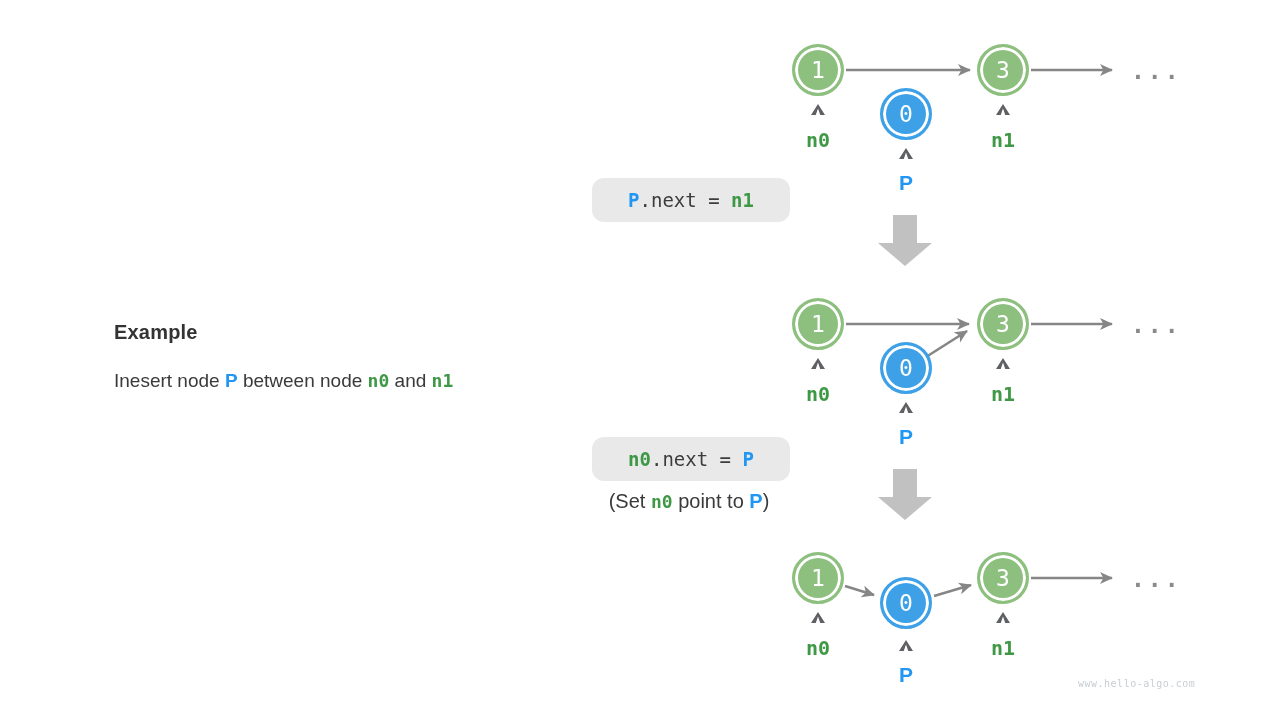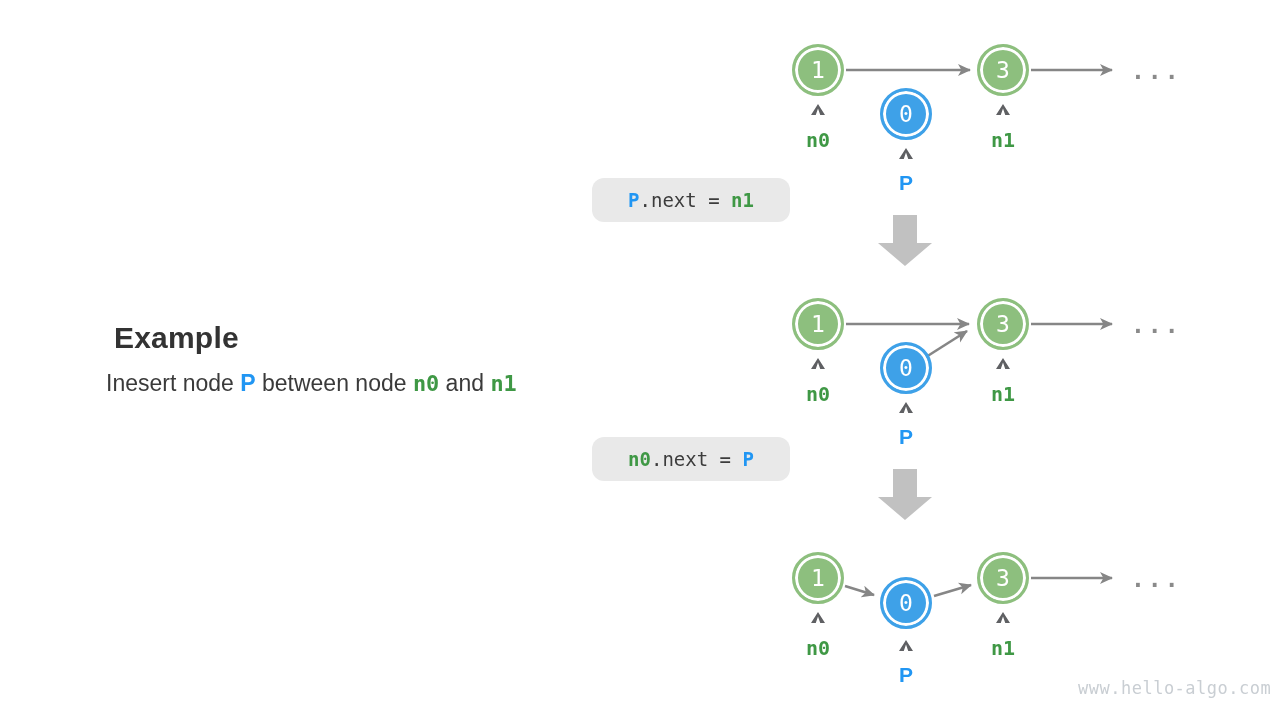--- a/index.html
+++ b/index.html
@@ -11,25 +11,25 @@
   }
   *{margin:0;padding:0;box-sizing:border-box}
   html,body{background:#fff}
   .canvas{
     position:relative;width:1280px;height:720px;background:#ffffff;
     overflow:hidden;font-family:"Liberation Sans",sans-serif;
   }
   .abs{position:absolute}
   
   .example-title{
-    left:114px;top:321px;font-size:30px;font-weight:700;color:#333333;
+    left:114px;top:321px;font-size:20px;font-weight:700;color:#333333;
     letter-spacing:.2px;
   }
   .example-desc{
-    left:106px;top:370px;font-size:23px;color:var(--text-dark);white-space:nowrap;
+    left:114px;top:370px;font-size:19px;color:var(--text-dark);white-space:nowrap;
   }
   .ref-blue{color:var(--text-blue);font-weight:700}
   .ref-green{color:var(--text-green);font-weight:700;
     font-family:"DejaVu Sans Mono","Liberation Mono",monospace;font-size:.95em}
   
   .node{
     width:52px;height:52px;border-radius:50%;
     display:flex;align-items:center;justify-content:center;
     font-family:"DejaVu Sans Mono","Liberation Mono",monospace;
     font-size:23px;font-weight:500;color:#ffffff;
@@ -64,21 +64,21 @@
   .code-box .ref-blue,.code-box .ref-green{font-size:19px}
   .caption{
     left:689px;transform:translateX(-50%);font-size:20px;color:var(--text-dark);
     white-space:nowrap;
   }
   .caption .ref-green{font-size:18px}
   
   .watermark{
     left:1078px;top:678px;
     font-family:"DejaVu Sans Mono","Liberation Mono",monospace;
-    font-size:17px;color:var(--watermark-gray);letter-spacing:.5px;
+    font-size:10px;color:var(--watermark-gray);letter-spacing:.5px;
   }
   svg.layer{position:absolute;left:0;top:0;pointer-events:none}
 </style>
 </head>
 <body>
 
 <div class="canvas">
 
   <svg class="layer" width="1280" height="720">
     <defs>
@@ -139,20 +139,21 @@
     <div class="abs caret" style="left:811px;top:358px"></div>
     <div class="abs caret" style="left:996px;top:358px"></div>
     <div class="abs caret" style="left:899px;top:402px"></div>
     <div class="abs ptr-label label-green" style="left:818px;top:382px">n0</div>
     <div class="abs ptr-label label-green" style="left:1003px;top:382px">n1</div>
     <div class="abs ptr-label label-blue" style="left:906px;top:425px">P</div>
     <div class="abs dots" style="left:1131px;top:312px">...</div>
   </div>
 
   <div class="abs code-box" style="top:437px"><span class="ref-green">n0</span><span>.next = </span><span class="ref-blue">P</span></div>
+  <div class="abs caption" style="top:490px"><span>(Set </span><span class="ref-green">n0</span><span> point to </span><span class="ref-blue">P</span><span>)</span></div>
 
   <div>
     <div class="abs node green" style="left:792px;top:552px">
         <span>1</span>
       </div>
     <div class="abs node green" style="left:977px;top:552px">
         <span>3</span>
       </div>
     <div class="abs node blue" style="left:880px;top:577px">
         <span>0</span>

